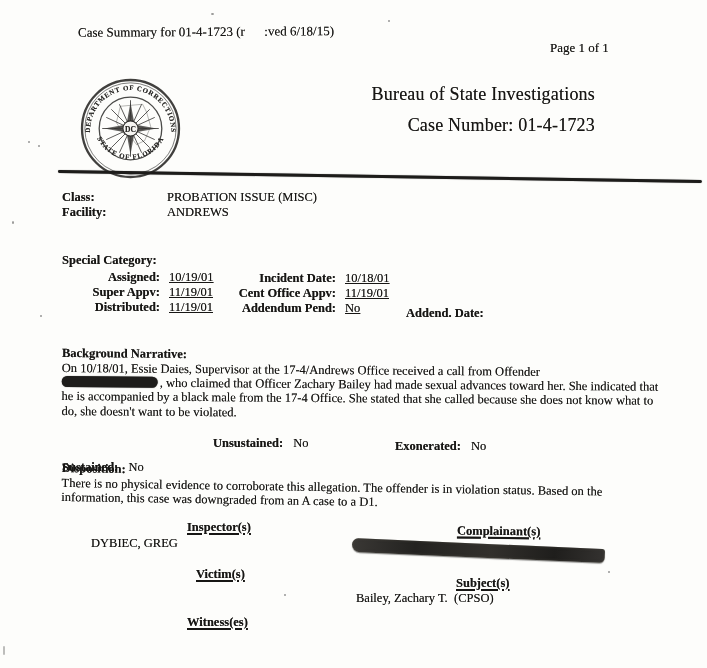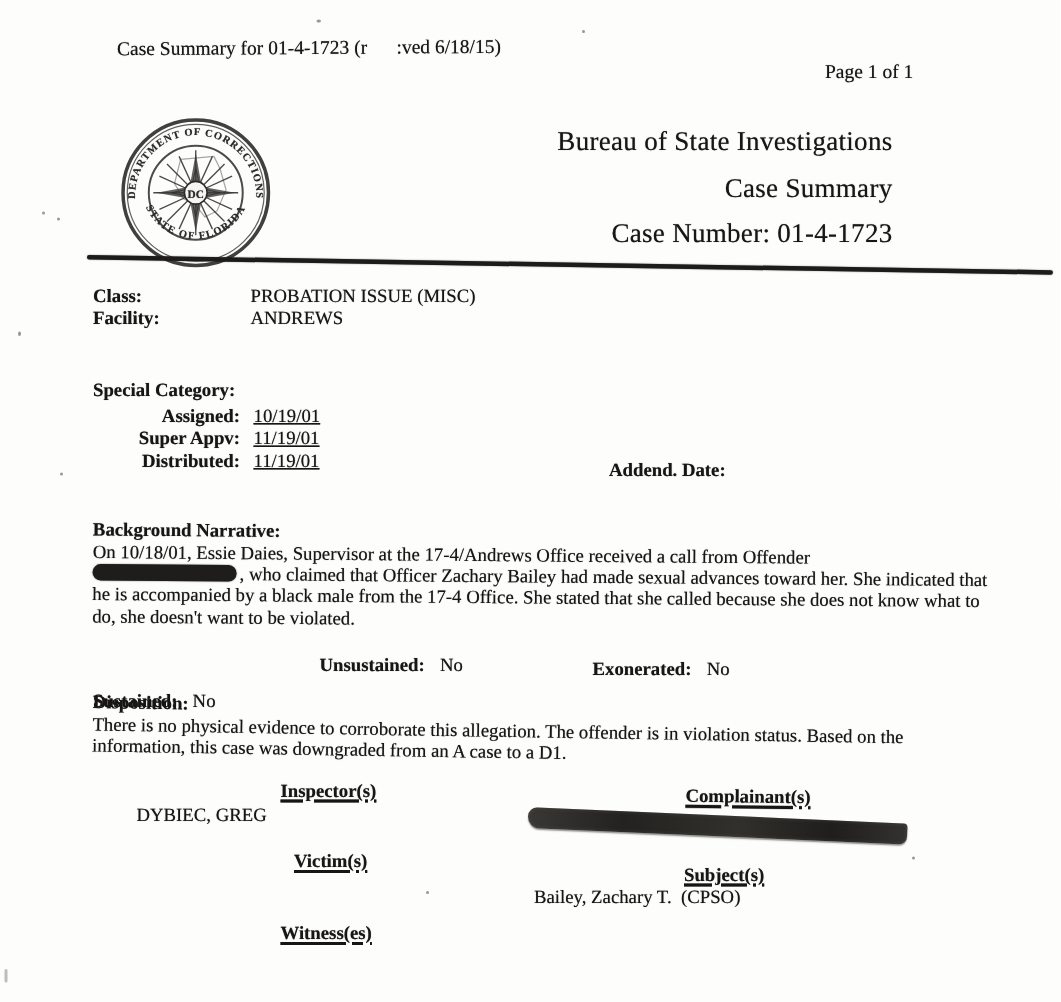--- a/index.html
+++ b/index.html
@@ -103,21 +103,20 @@
         <textPath href="#sealTop" startOffset="50%" text-anchor="middle">DEPARTMENT OF CORRECTIONS</textPath>
       </text>
       <text font-size="6.9" letter-spacing="1" fill="#2c2b29" font-family="Liberation Serif, serif" font-weight="bold">
         <textPath href="#sealBottom" startOffset="50%" text-anchor="middle">STATE OF FLORIDA</textPath>
       </text>
     </svg>
   </div>
 
   <div class="abs titles">
     <div class="title-line">Bureau of State Investigations</div>
-    <div class="title-line">Case Summary</div>
     <div class="title-line">Case Number: 01-4-1723</div>
   </div>
 
   <div class="abs rule"></div>
 
   <div class="abs sz12" style="left:62px; top:190px;">
     <div class="fac-row">
       <span class="fac-lbl">Class:</span><span>PROBATION ISSUE (MISC)</span>
     </div>
     <div class="fac-row">
@@ -132,20 +131,31 @@
       <span class="r1">Assigned:</span><span class="val">10/19/01</span>
     </div>
     <div class="drow">
       <span class="r1">Super Appv:</span><span class="val">11/19/01</span>
     </div>
     <div class="drow">
       <span class="r1">Distributed:</span><span class="val">11/19/01</span>
     </div>
   </div>
 
+  <div class="abs sz12" style="left:230px; top:271px;">
+    <div class="drow">
+      <span class="r2">Incident Date:</span><span class="val">10/18/01</span>
+    </div>
+    <div class="drow">
+      <span class="r2">Cent Office Appv:</span><span class="val">11/19/01</span>
+    </div>
+    <div class="drow">
+      <span class="r2">Addendum Pend:</span><span class="val">No</span>
+    </div>
+  </div>
 
   <div class="abs sz12 nowrap" style="left:406px; top:306px;">
     <span class="lbl">Addend. Date:</span>
     <span></span>
   </div>
 
   <div class="abs sz12" style="left:62px; top:346px; width:600px; transform:rotate(0.45deg); transform-origin:left top;">
     <div class="lbl">Background Narrative:</div>
     <div class="para">
       <span>On 10/18/01, Essie Daies, Supervisor at the 17-4/Andrews Office received a call from Offender</span><br>

